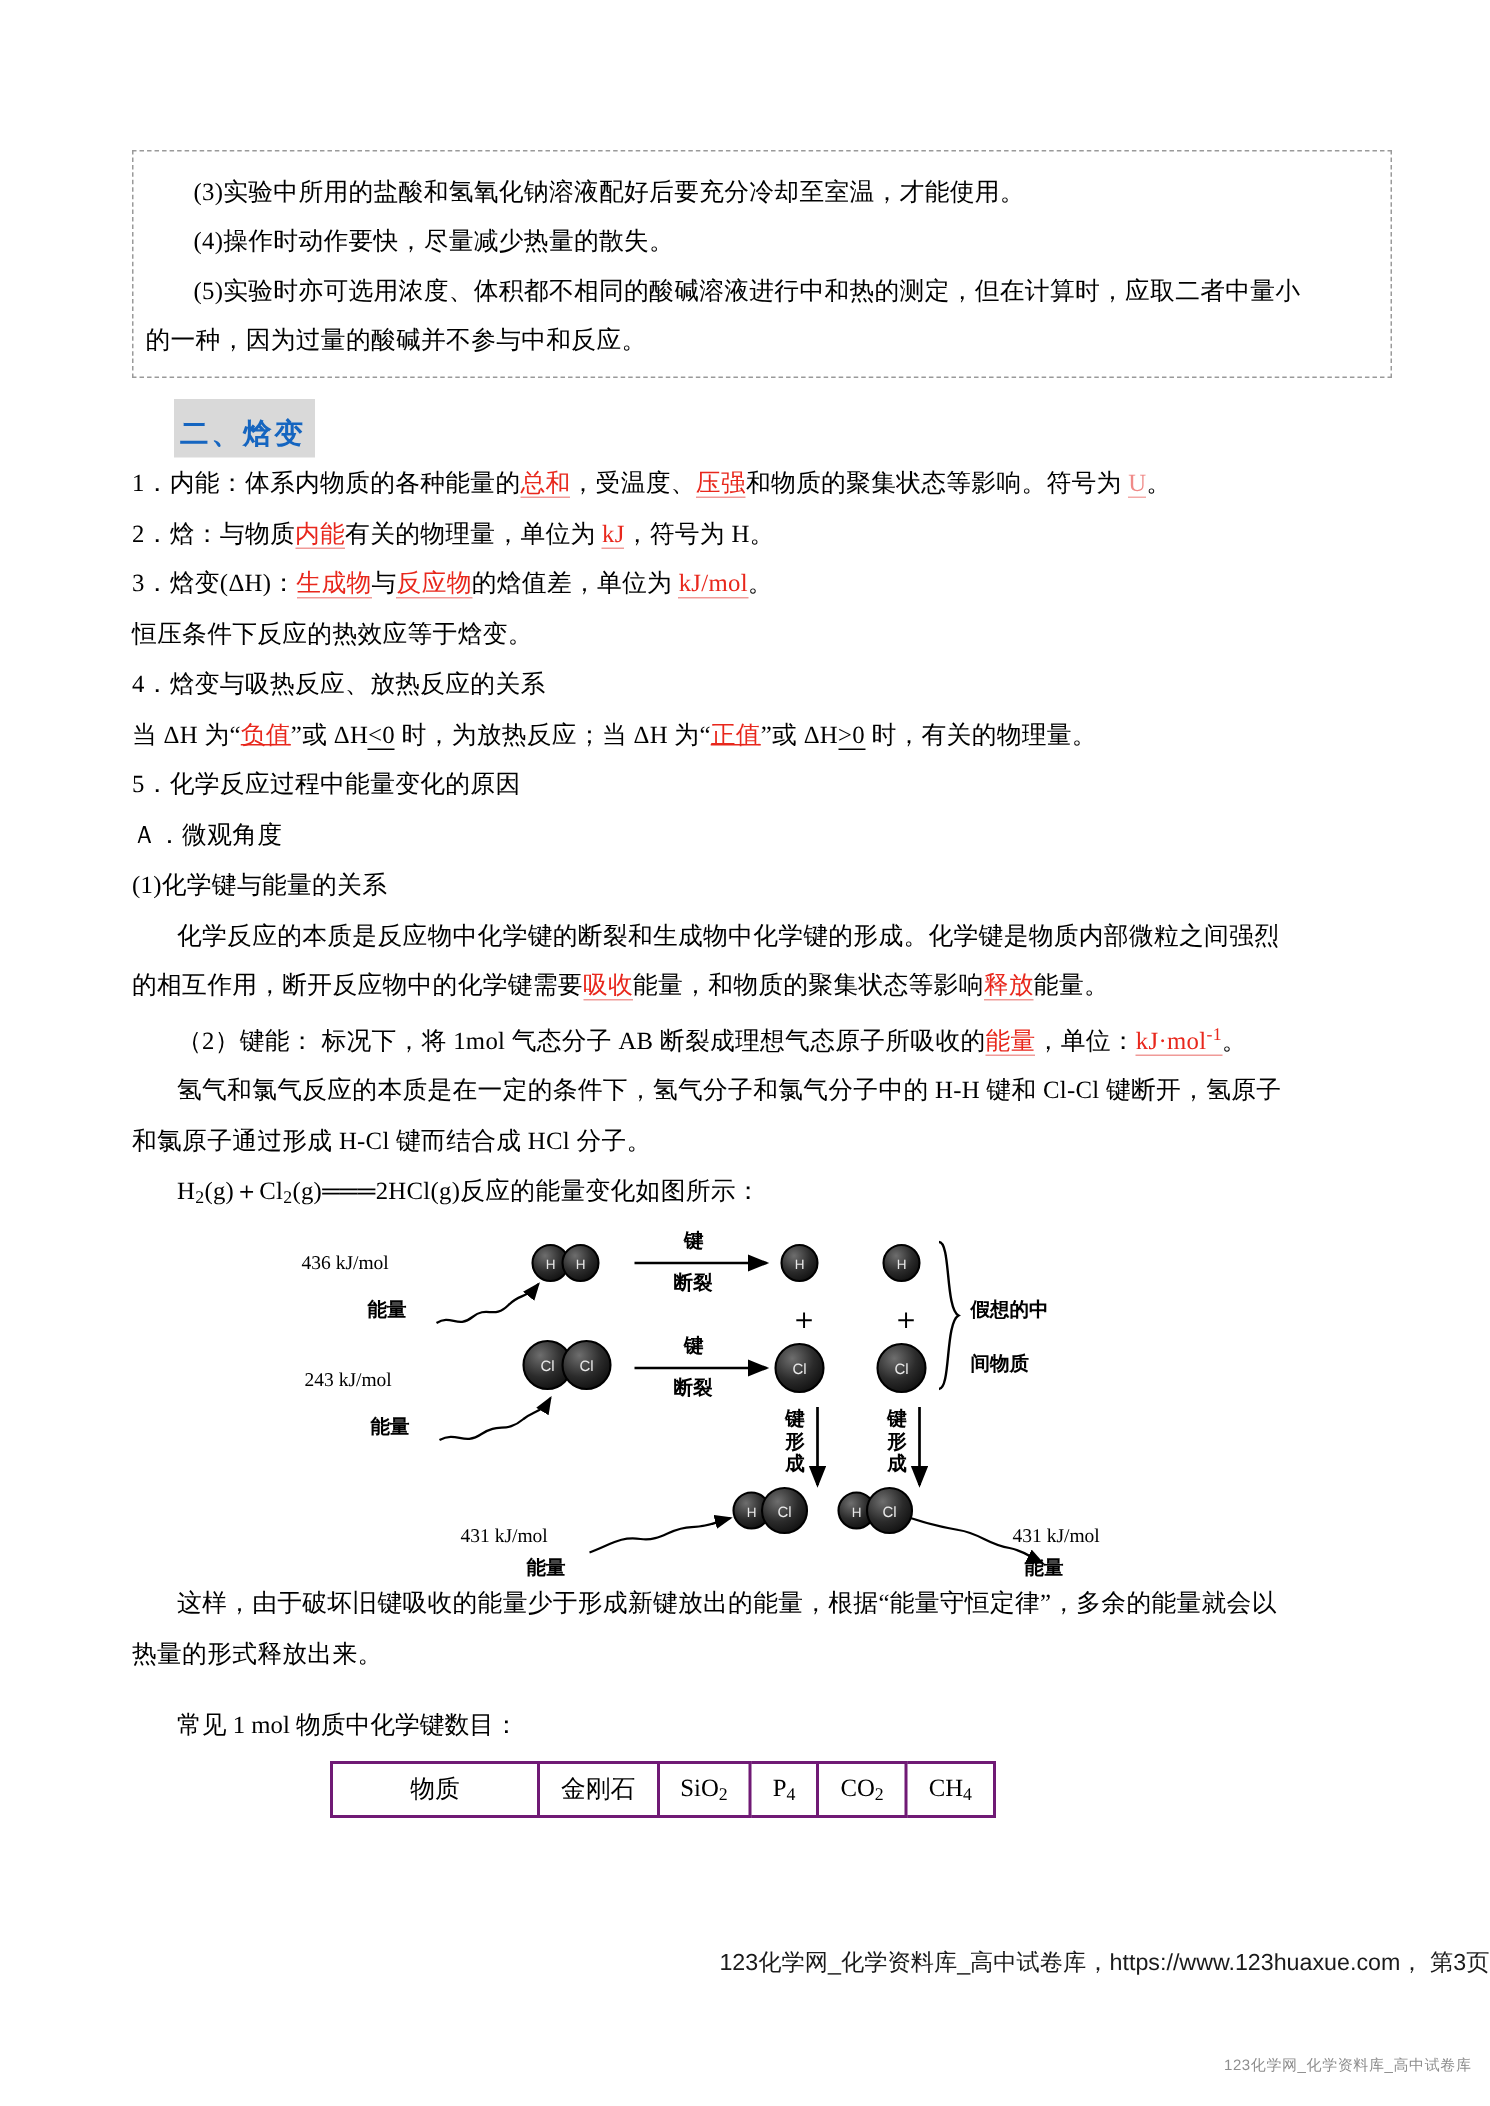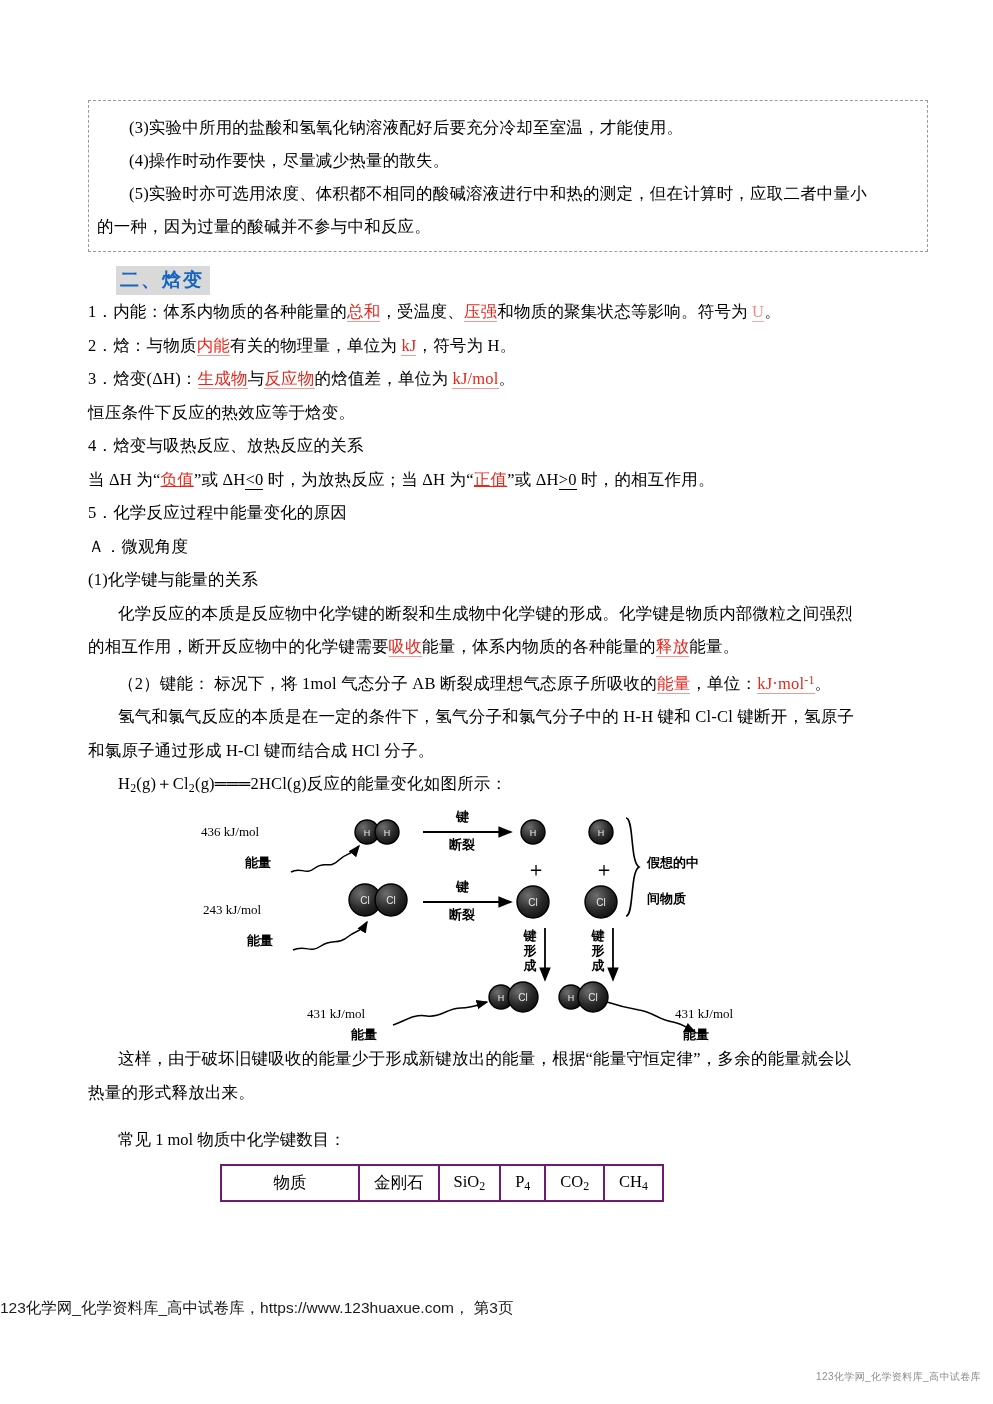--- a/index.html
+++ b/index.html
@@ -50,21 +50,21 @@
   .section-head {
     margin-top: 14px;
     margin-left: 28px;
     display: inline-block;
     background: #d9d9d9;
     color: #1565C0;
     font-family: "Liberation Sans", "DejaVu Sans", sans-serif;
     font-weight: bold;
     font-size: 19px;
     line-height: 26px;
-    padding: 1px 6px 2px 4px;
+    padding: 11px 6px 2px 4px;
     letter-spacing: 2px;
   }
 
   
   .p {
     font-size: 16.5px;
     line-height: 33.5px;
     margin: 0;
     letter-spacing: 0.2px;
   }
@@ -154,21 +154,21 @@
     white-space: nowrap;
   }
   table.bonds td.wide { min-width: 108px; }
 
   
   .footer {
     position: absolute;
     left: 0;
     top: 1298px;
     width: 993px;
-    text-align: left;
+    text-align: right;
     font-size: 15.5px;
     font-family: "Liberation Sans", "DejaVu Sans", sans-serif;
     color: #1a1a1a;
   }
   .watermark {
     position: absolute;
     right: 12px;
     top: 1370px;
     font-size: 10px;
     font-family: "Liberation Sans", "DejaVu Sans", sans-serif;
@@ -204,33 +204,33 @@
     <p class="p ind1">
       <span class="num">3．</span><span>焓变(ΔH)：</span><span class="red-u">生成物</span><span>与</span><span class="red-u">反应物</span><span>的焓值差，单位为</span> <span class="red-u">kJ/mol</span><span>。</span>
     </p>
 
     <p class="p ind1">恒压条件下反应的热效应等于焓变。</p>
 
     <p class="p ind1">
       <span class="num">4．</span><span>焓变与吸热反应、放热反应的关系</span>
     </p>
     <p class="p ind1">
-      <span>当 ΔH 为“</span><span class="red-u2">负值</span><span>”或 ΔH</span><span class="blk-u">&lt;0</span><span> 时，为放热反应；当 ΔH 为“</span><span class="red-u2">正值</span><span>”或 ΔH</span><span class="blk-u">&gt;0</span><span> 时，的相互作用。</span>
+      <span>当 ΔH 为“</span><span class="red-u2">负值</span><span>”或 ΔH</span><span class="blk-u">&lt;0</span><span> 时，为放热反应；当 ΔH 为“</span><span class="red-u2">正值</span><span>”或 ΔH</span><span class="blk-u">&gt;0</span><span> 时，有关的物理量。</span>
     </p>
 
     <p class="p ind1">
       <span class="num">5．</span><span>化学反应过程中能量变化的原因</span>
     </p>
 
     <p class="p ind1">Ａ．微观角度</p>
     <p class="p ind1">(1)化学键与能量的关系</p>
 
     <p class="p ind2">化学反应的本质是反应物中化学键的断裂和生成物中化学键的形成。化学键是物质内部微粒之间强烈</p>
     <p class="p ind1">
-      <span>的相互作用，断开反应物中的化学键需要</span><span class="red-u">吸收</span><span>能量，体系内物质的各种能量的</span><span class="red-u">释放</span><span>能量。</span>
+      <span>的相互作用，断开反应物中的化学键需要</span><span class="red-u">吸收</span><span>能量，和物质的聚集状态等影响</span><span class="red-u">释放</span><span>能量。</span>
     </p>
 
     <p class="p ind2">
       <span>（2）键能：  标况下，将 1mol 气态分子 AB 断裂成理想气态原子所吸收的</span><span class="red-u">能量</span><span>，单位：</span><span class="red-u"><span>kJ·mol</span><sup>-1</sup></span><span>。</span>
     </p>
 
     <p class="p ind2">氢气和氯气反应的本质是在一定的条件下，氢气分子和氯气分子中的 H-H 键和 Cl-Cl 键断开，氢原子</p>
     <p class="p ind1">和氯原子通过形成 H-Cl 键而结合成 HCl 分子。</p>
 
     <p class="p ind2">

